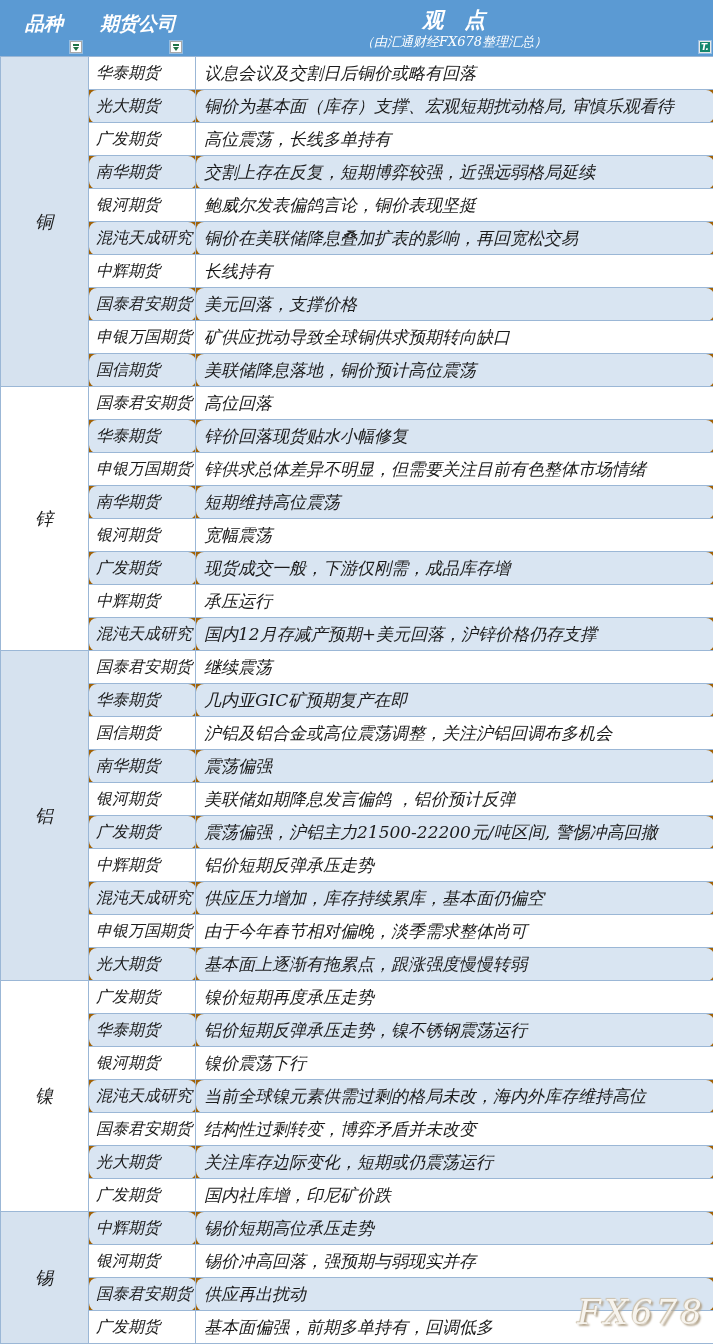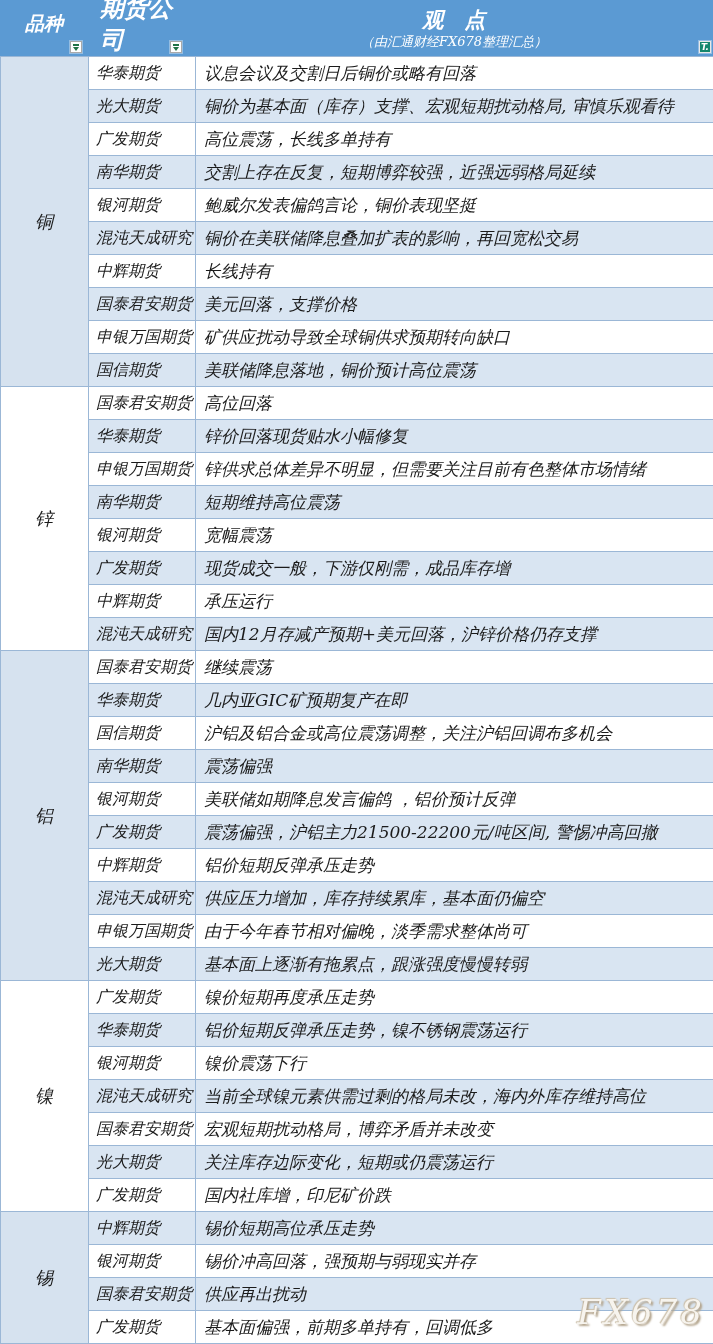--- a/index.html
+++ b/index.html
@@ -19,21 +19,21 @@
     background:#5B9AD3;
     color:#fff;
   }
   .h-col1 {
     width:88px; display:flex; align-items:center; justify-content:center;
     font-size:19px; font-weight:bold; padding-bottom:8px;
   }
   .h-col2 {
     width:107px; display:flex; align-items:center; justify-content:flex-start;
     padding-left:12px; padding-bottom:8px;
-    font-size:24px; font-weight:bold;
+    font-size:19px; font-weight:bold;
   }
   .h-col3 {
     width:518px; display:flex; flex-direction:column;
     align-items:center; justify-content:center;
   }
   .h-view-title { font-size:21px; font-weight:bold; line-height:26px; }
   .h-view-sub   { font-size:13px; font-weight:normal; line-height:17px; }
   
   .filter-btn {
     position:absolute; top:41px;
@@ -68,21 +68,21 @@
     color:#1b1b1b;
     vertical-align:middle;
   }
   td.group-cell {
     text-align:center; font-size:18px;
     letter-spacing:1px;
   }
   td.company-cell { font-size:16px; padding-left:7px; }
   td.view-cell    { font-size:17px; padding-left:8px;margin-top:21px; }
   tr.plain td.company-cell, tr.plain td.view-cell { background:#FFFFFF; }
-  tr.band  td.company-cell, tr.band  td.view-cell { background:#D9E5F2; }
+  tr.band  td.company-cell, tr.band  td.view-cell { background:#D9E5F2;border-radius:8px; }
   td.g-band  { background:#D6E2EF; }
   td.g-plain { background:#FFFFFF; }
   
   .watermark {
     position:absolute; right:8px; bottom:12px;
     font-size:34px; letter-spacing:3px;
     color:#f7f4ee;
     text-shadow:2px 2px 2px #b3a48c, -1px -1px 1px #cdc2ae, 0 0 1px #b3a48c;
     z-index:5;
     pointer-events:none;
@@ -249,21 +249,21 @@
         <tr class="plain">
           <td class="company-cell">银河期货</td>
           <td class="view-cell">镍价震荡下行</td>
         </tr>
         <tr class="band">
           <td class="company-cell">混沌天成研究</td>
           <td class="view-cell">当前全球镍元素供需过剩的格局未改，海内外库存维持高位</td>
         </tr>
         <tr class="plain">
           <td class="company-cell">国泰君安期货</td>
-          <td class="view-cell">宏观短期扰动格局，博弈矛盾并未改变</td>
+          <td class="view-cell">结构性过剩转变，博弈矛盾并未改变</td>
         </tr>
         <tr class="band">
           <td class="company-cell">光大期货</td>
           <td class="view-cell">关注库存边际变化，短期或仍震荡运行</td>
         </tr>
         <tr class="plain">
           <td class="company-cell">广发期货</td>
           <td class="view-cell">国内社库增，印尼矿价跌</td>
         </tr>
         <tr class="band">

